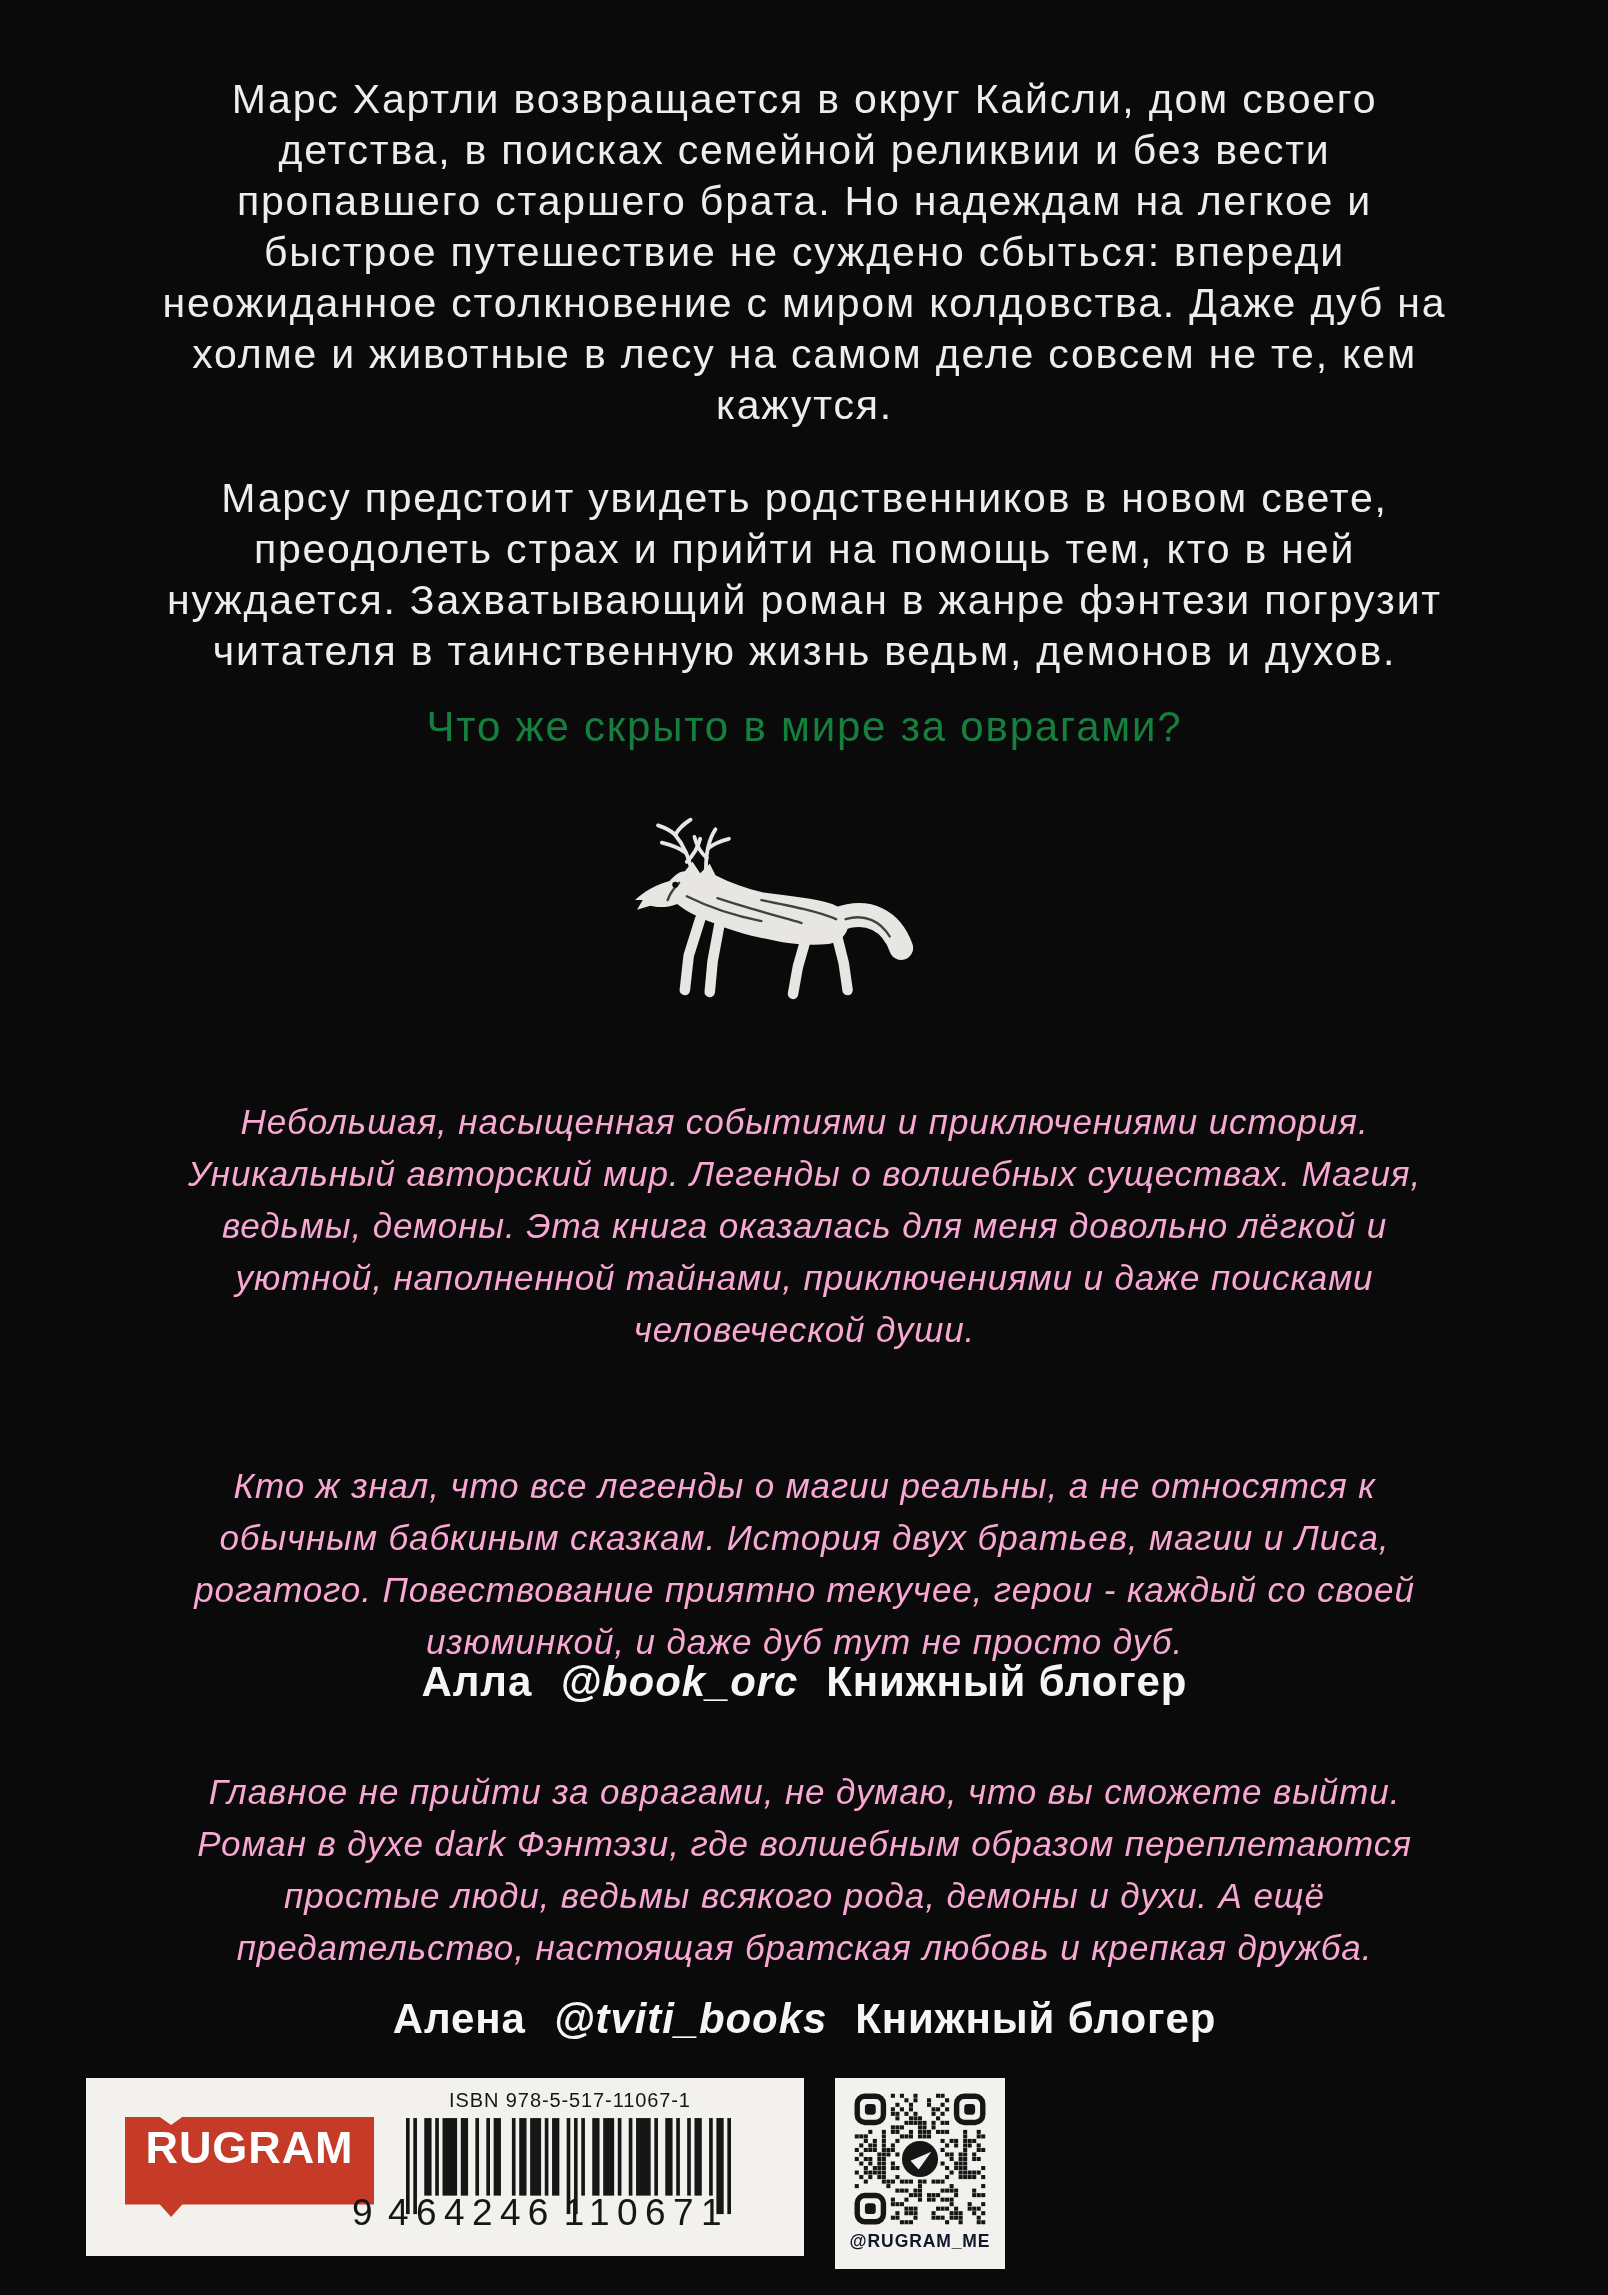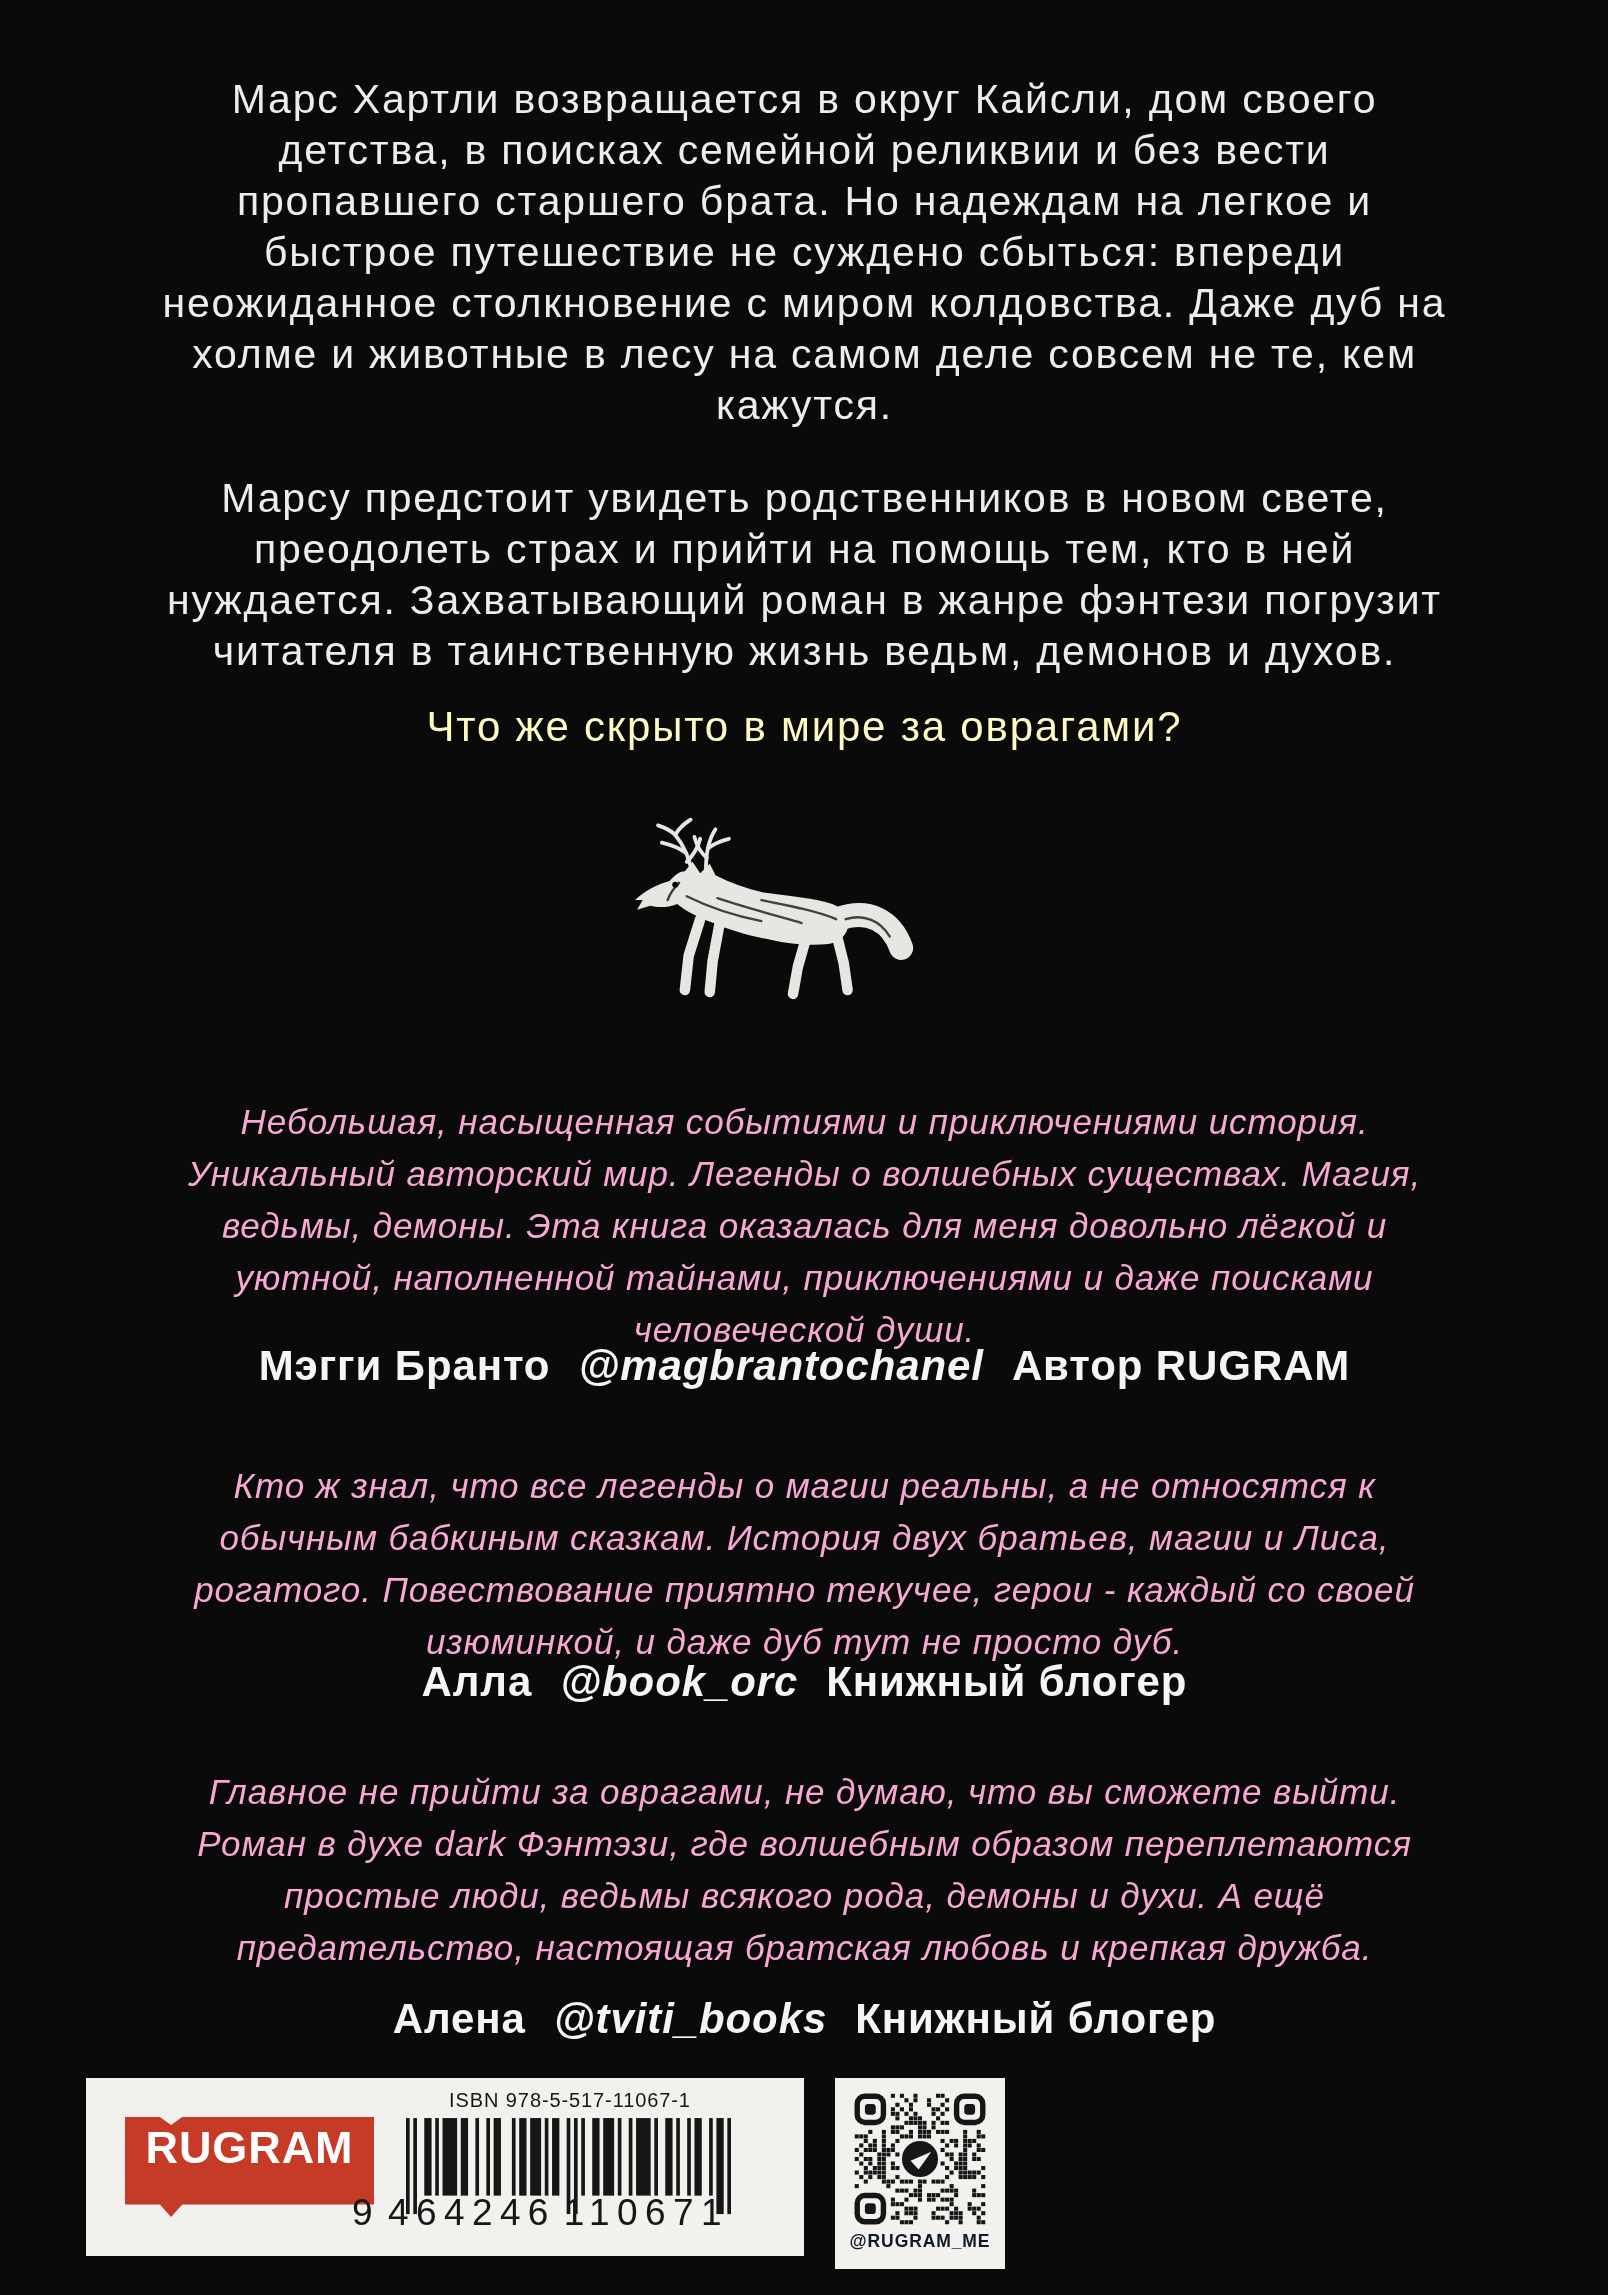--- a/index.html
+++ b/index.html
@@ -16,21 +16,21 @@
     position:absolute;left:50%;transform:translateX(-50%);
     width:1532px;text-align:center;
     font-size:41px;line-height:51px;letter-spacing:1.8px;
     white-space:pre-line;color:#ededed;
   }
   .syn-1{top:74px;}
   .syn-2{top:473px;}
   .question{
     position:absolute;left:50%;transform:translateX(-50%);
     top:703px;width:1292px;text-align:center;
-    font-size:42px;letter-spacing:1.8px;color:#fef9c3;
+    font-size:42px;letter-spacing:1.8px;color:#15803d;
   }
   
   .fox{
     position:absolute;left:617px;top:812px;
     width:308px;height:201px;
   }
   
   .quote{
     position:absolute;left:50%;transform:translateX(-50%);
     width:1551px;text-align:center;
@@ -146,25 +146,20 @@
       <path d="M64,74 C58,80 54,86 52,92"></path>
     </g>
     <circle cx="60" cy="76" r="3.2" fill="#0a0a0a"></circle>
   </svg>
 
   <div class="quote quote-1">Небольшая, насыщенная событиями и приключениями история.
 Уникальный авторский мир. Легенды о волшебных существах. Магия,
 ведьмы, демоны. Эта книга оказалась для меня довольно лёгкой и
 уютной, наполненной тайнами, приключениями и даже поисками
 человеческой души.</div>
-  <div class="attr attr-1">
-    <span class="name">Мэгги Бранто</span>
-    <span class="handle">@magbrantochanel</span>
-    <span class="role">Автор RUGRAM</span>
-  </div>
 
   <div class="quote quote-2">Кто ж знал, что все легенды о магии реальны, а не относятся к
 обычным бабкиным сказкам. История двух братьев, магии и Лиса,
 рогатого. Повествование приятно текучее, герои - каждый со своей
 изюминкой, и даже дуб тут не просто дуб.</div>
   <div class="attr attr-2">
     <span class="name">Алла</span>
     <span class="handle">@book_orc</span>
     <span class="role">Книжный блогер</span>
   </div>

